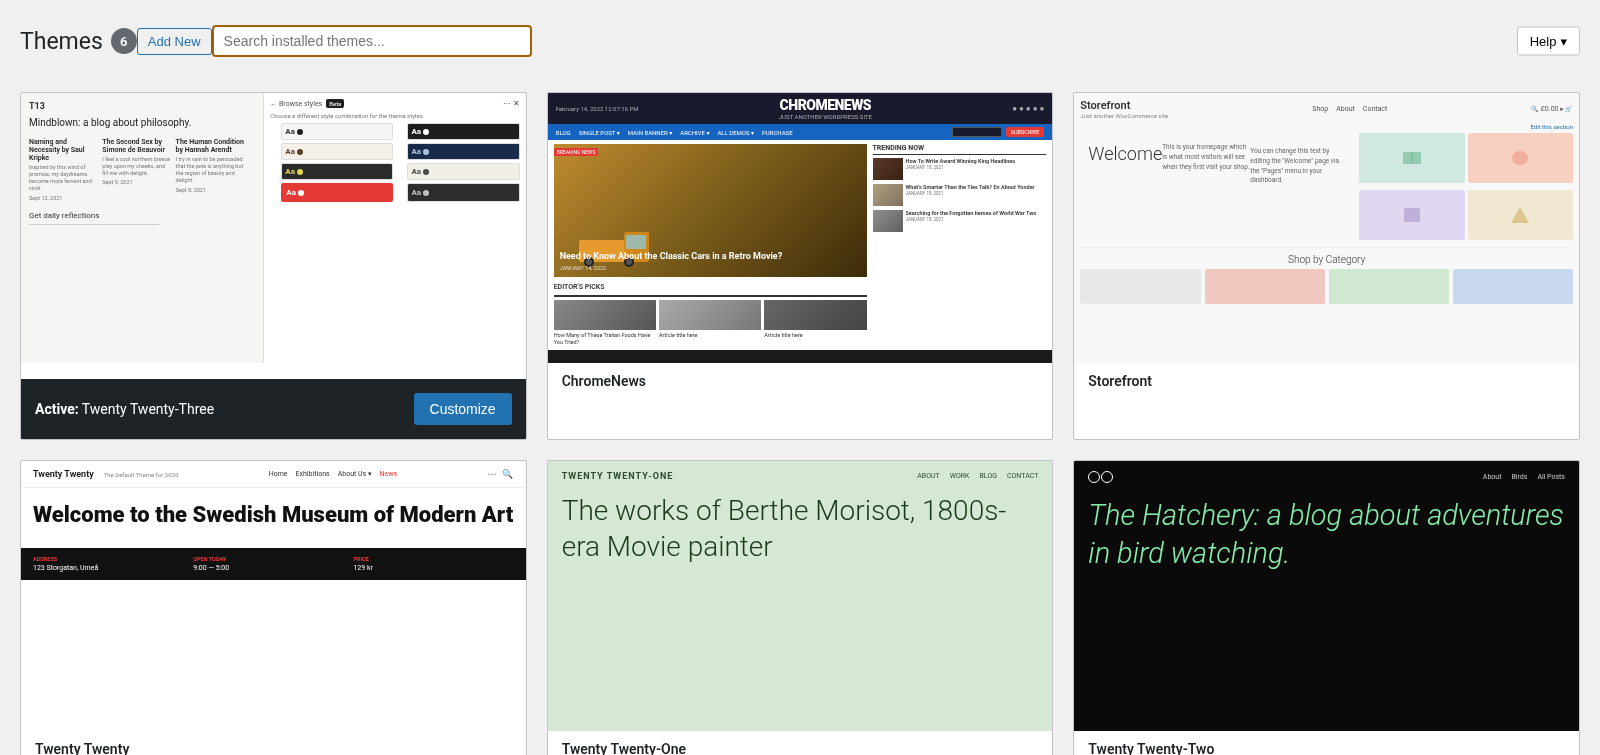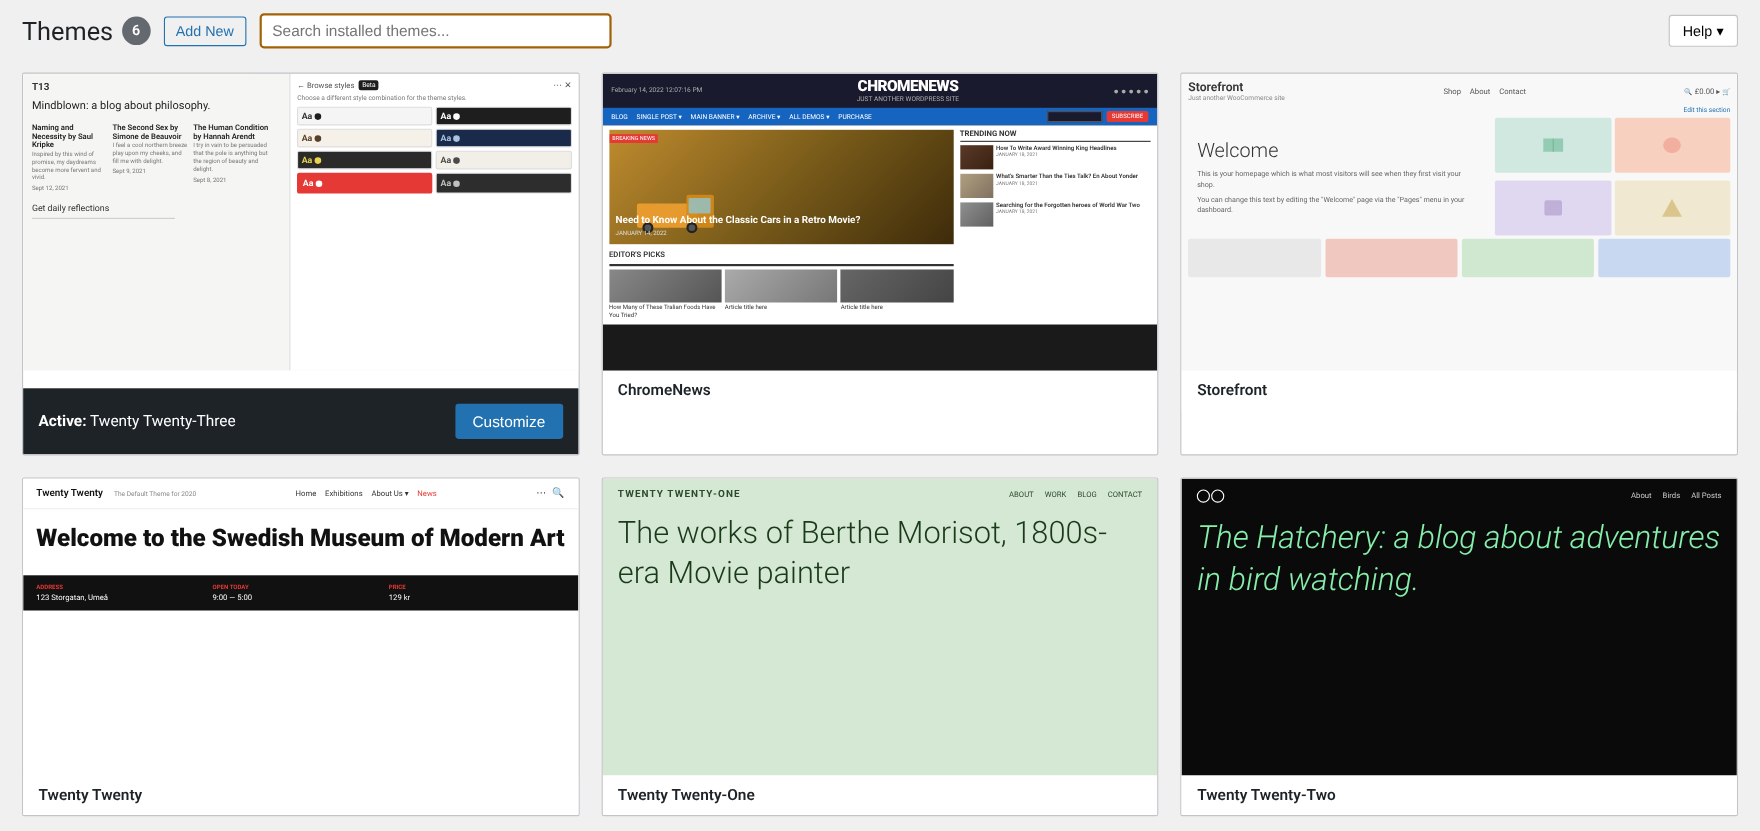--- a/index.html
+++ b/index.html
@@ -7,23 +7,23 @@
       font-family: -apple-system, BlinkMacSystemFont, "Segoe UI", Roboto, Oxygen, Ubuntu, sans-serif;
       background: #f0f0f1;
       color: #1d2327;
       min-height: 755px;
     }
 
     
     .themes-header {
       display: flex;
       align-items: center;
-      padding: 12px 20px;
+      padding: 25px 20px;
       background: #f0f0f1;
-      gap: 12px;
+      gap: 0;
       position: relative;
     }
     .themes-title {
       font-size: 23px;
       font-weight: 400;
       color: #1d2327;
       display: flex;
       align-items: center;
       gap: 8px;
     }
@@ -181,20 +181,21 @@
       gap: 3px;
     }
     .style-swatch {
       border: 1px solid #ddd;
       border-radius: 2px;
       padding: 3px;
       font-size: 7px;
       display: flex;
       align-items: center;
       gap: 2px;
+      margin-left: 11px;
     }
     .swatch-dot {
       width: 6px;
       height: 6px;
       border-radius: 50%;
     }
     .tt3-body { width: 45%; font-size: 8px; color: #333; padding-right: 4px; }
     .tt3-heading { font-size: 10px; font-weight: 400; margin-bottom: 8px; color: #1d1d1d; }
     .tt3-books { display: grid; grid-template-columns: 1fr 1fr 1fr; gap: 4px; margin-top: 10px; }
     .tt3-book-title { font-size: 7px; font-weight: 600; color: #1d1d1d; margin-bottom: 2px; }
@@ -244,21 +245,21 @@
       gap: 6px;
       padding: 4px 6px;
       background: #fff;
     }
     .chrome-featured {
       flex: 1.8;
       position: relative;
     }
     .chrome-feat-img {
       width: 100%;
-      height: 104px;
+      height: 133px;
       background: linear-gradient(135deg, #bf8b2e, #7a5c1a, #3d2b0a);
       display: flex;
       align-items: flex-end;
       padding: 6px;
       position: relative;
       overflow: hidden;
     }
     .truck-shape {
       position: absolute;
       bottom: 10px;
@@ -319,21 +320,21 @@
     .sf-cart { font-size: 7px; color: #555; }
     .sf-hero {
       display: flex;
       min-height: 110px;
       gap: 6px;
     }
     .sf-hero-text {
       flex: 1.2;
       padding: 10px 8px;
       display: flex;
-      flex-direction: column;
+      flex-direction: row;
       justify-content: center;
     }
     .sf-hero-h { font-size: 18px; font-weight: 300; color: #333; margin-bottom: 6px; }
     .sf-hero-p { font-size: 6.5px; color: #666; line-height: 1.5; }
     .sf-hero-p2 { font-size: 6.5px; color: #666; line-height: 1.5; margin-top: 4px; }
     .sf-hero-imgs {
       flex: 1;
       display: grid;
       grid-template-columns: 1fr 1fr;
       gap: 3px;
@@ -687,20 +688,21 @@
                   <rect x="3" y="3" width="16" height="14" rx="2" fill="#b0a0d0" opacity="0.7"></rect>
                 </svg>
             </div>
             <div class="sf-img-box" style="background:#f0e8d0; height:50px;">
               <svg width="22" height="20" viewBox="0 0 22 20" fill="none">
                   <polygon points="11,2 20,18 2,18" fill="#d0b870" opacity="0.7"></polygon>
                 </svg>
             </div>
           </div>
         </div>
+        <div class="sf-section-title">Shop by Category</div>
         <div class="sf-cat-row">
           <div class="sf-cat-box" style="background:#e8e8e8;"></div>
           <div class="sf-cat-box" style="background:#f0c8c0;"></div>
           <div class="sf-cat-box" style="background:#d0e8d0;"></div>
           <div class="sf-cat-box" style="background:#c8d8f0;"></div>
         </div>
       </div>
     </div>
     <div class="theme-info">Storefront</div>
   </div>

